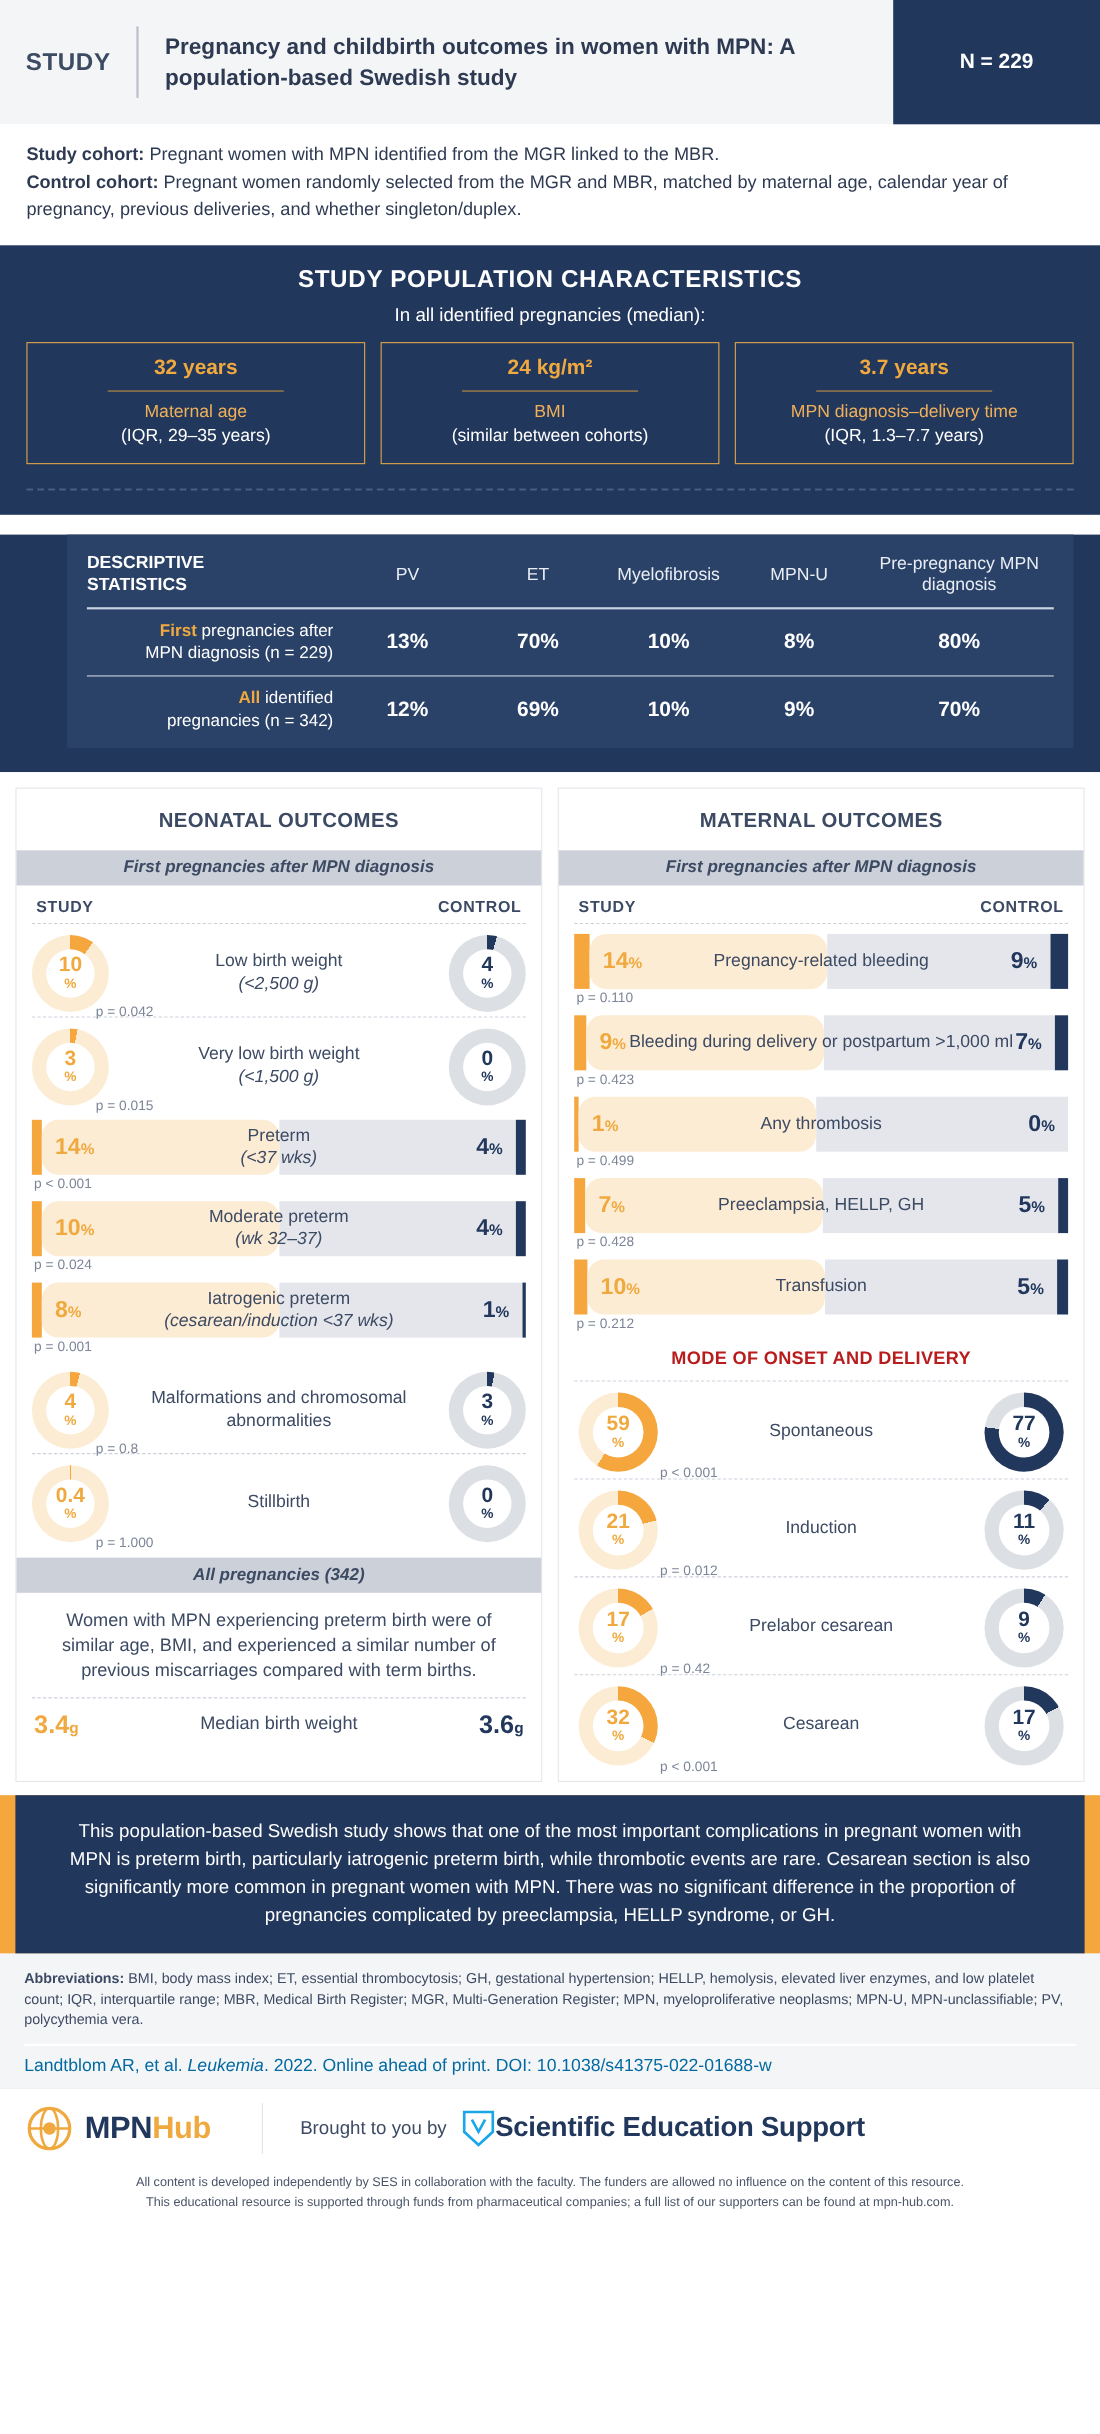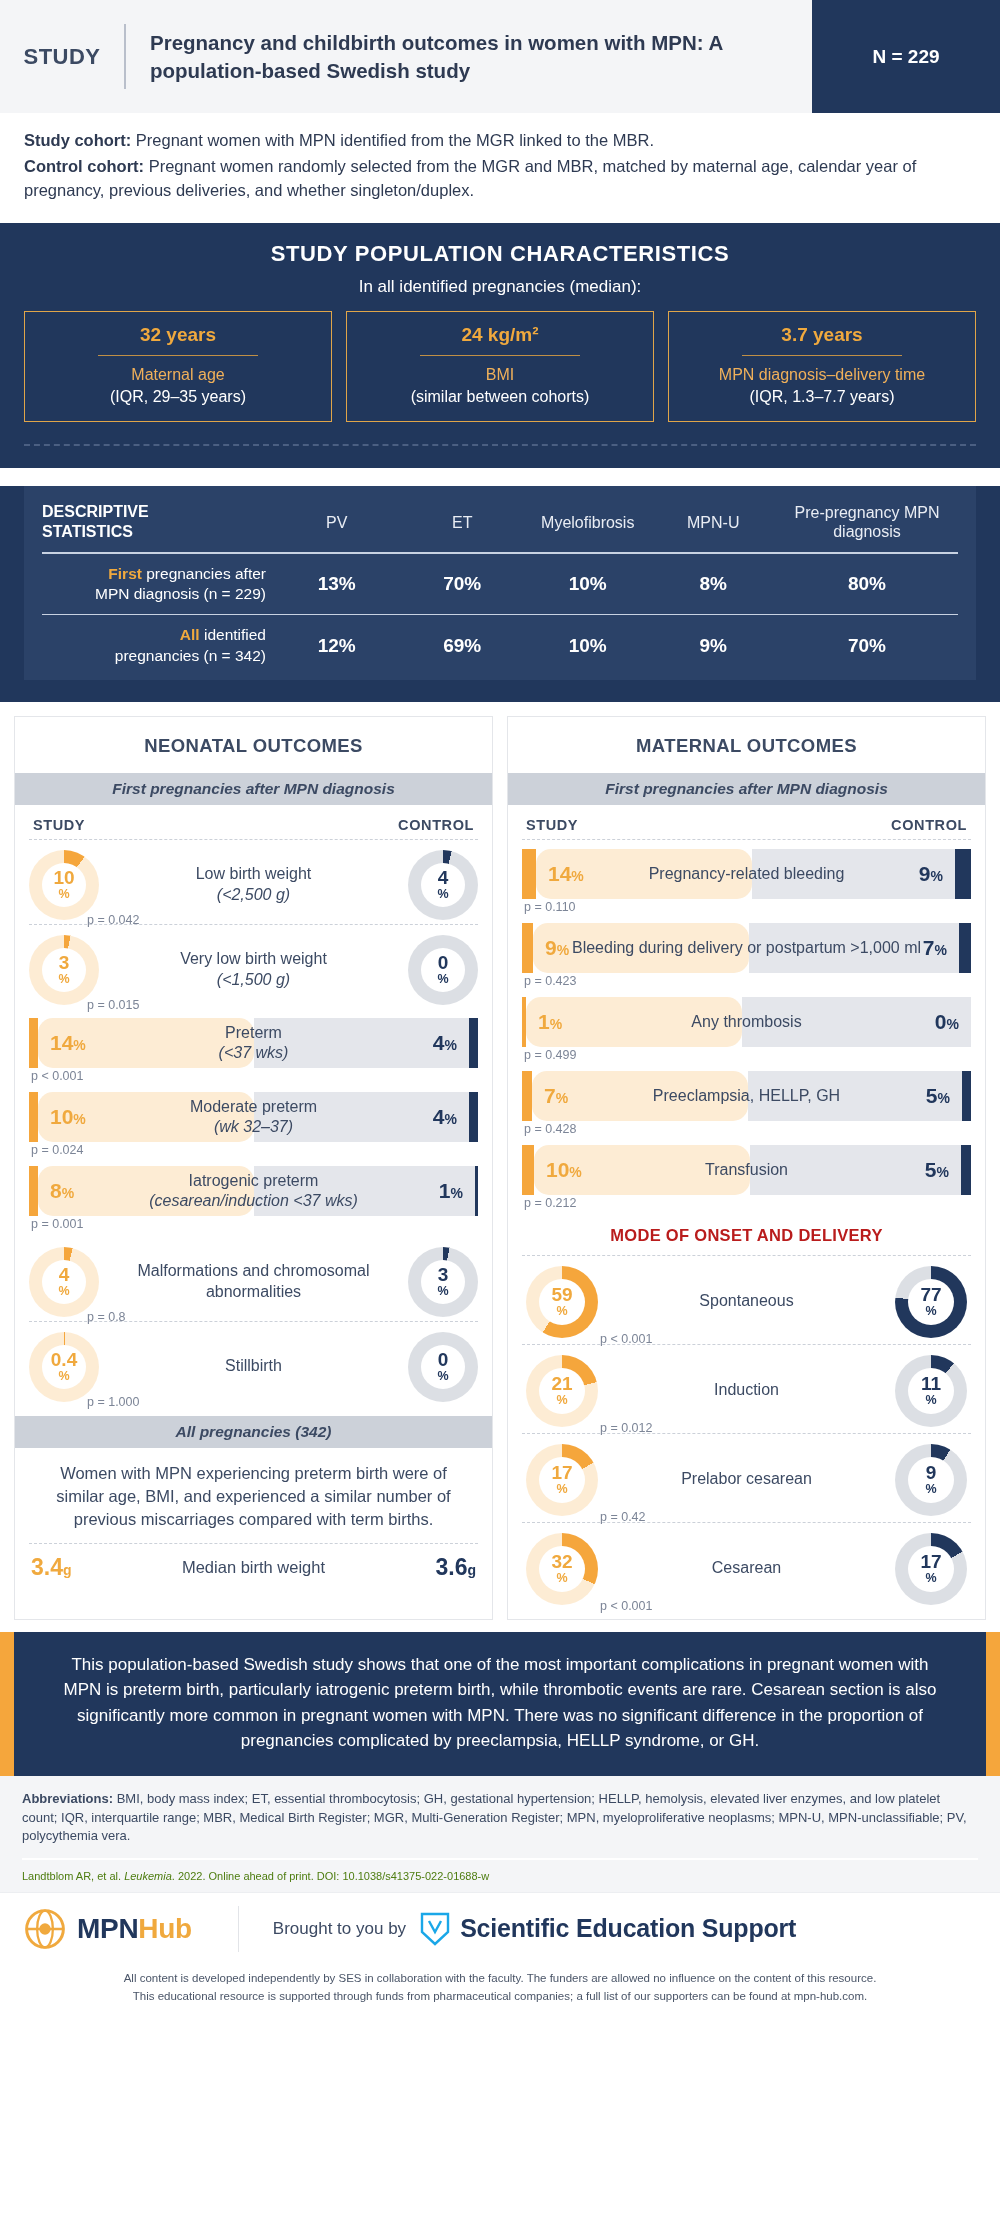--- a/index.html
+++ b/index.html
@@ -144,35 +144,35 @@
   .concl {
     background: #21375c; color: #fff; text-align: center;
     font-size: 17px; line-height: 1.5; padding: 20px 40px 22px 40px;
   }
 
   
   .foot { background: #f4f5f7; padding: 14px 22px 10px 22px; }
   .abbr { font-size: 13px; line-height: 1.45; color: #3c4a63; }
   .abbr b { font-weight: bold; }
   .footrule { height: 2px; background: #ffffff; margin: 12px 0 10px 0; }
-  .cite { font-size: 11px; color: #4d7c0f; }
+  .cite { font-size: 16px; color: #0369a1; }
   .cite i { font-style: italic; }
 
   .logobar {
     background: #fff; display: flex; align-items: center; height: 72px; padding: 0 24px;
     border-top: 1px solid #eceef1;
   }
   .mpnlogo { display: flex; align-items: center; gap: 11px; }
   .mpnmark { width: 42px; height: 42px; }
   .mpntext { font-weight: bold; font-size: 28px; letter-spacing: -.3px; }
   .mpntext .a { color: #21375c; }
   .mpntext .b { color: #f0a93e; }
   .vrule { width: 1px; height: 46px; background: #e2e4e8; margin: 0 34px 0 46px; }
   .brought { font-size: 17px; color: #3c4a63; margin-right: 14px; }
-  .seslogo { display: flex; align-items: center; gap: 10px; }
+  .seslogo { display: flex; align-items: center; }
   .sesmark { width: 30px; height: 34px; }
   .sestext { font-weight: bold; font-size: 25px; color: #21375c; letter-spacing: -.2px; }
 
   .disclaimer {
     background: #fff; font-size: 11.5px; line-height: 1.5; color: #4a5568;
     text-align: center; padding: 6px 10px 10px 10px;
   }
 </style>
 </head>
 <body>
@@ -214,21 +214,21 @@
       <div class="pop-card">
         <div class="pop-val">3.7 years</div>
         <div class="pop-div"></div>
         <div class="pop-lbl">MPN diagnosis–delivery time</div>
         <div class="pop-sub">(IQR, 1.3–7.7 years)</div>
       </div>
     </div>
     <div class="dashsep"></div>
   </div>
 
-  <div style="background:#21375c;padding-bottom:22px;">
+  <div style="background:#21375c;padding-bottom:22px;padding-left:37px;">
     <div class="stats">
       <div class="strow sthead">
         <div class="stc0">
           <div>DESCRIPTIVE</div>
           <div>STATISTICS</div>
         </div>
         <div class="stc">PV</div>
         <div class="stc">ET</div>
         <div class="stc">Myelofibrosis</div>
         <div class="stc">MPN-U</div>

